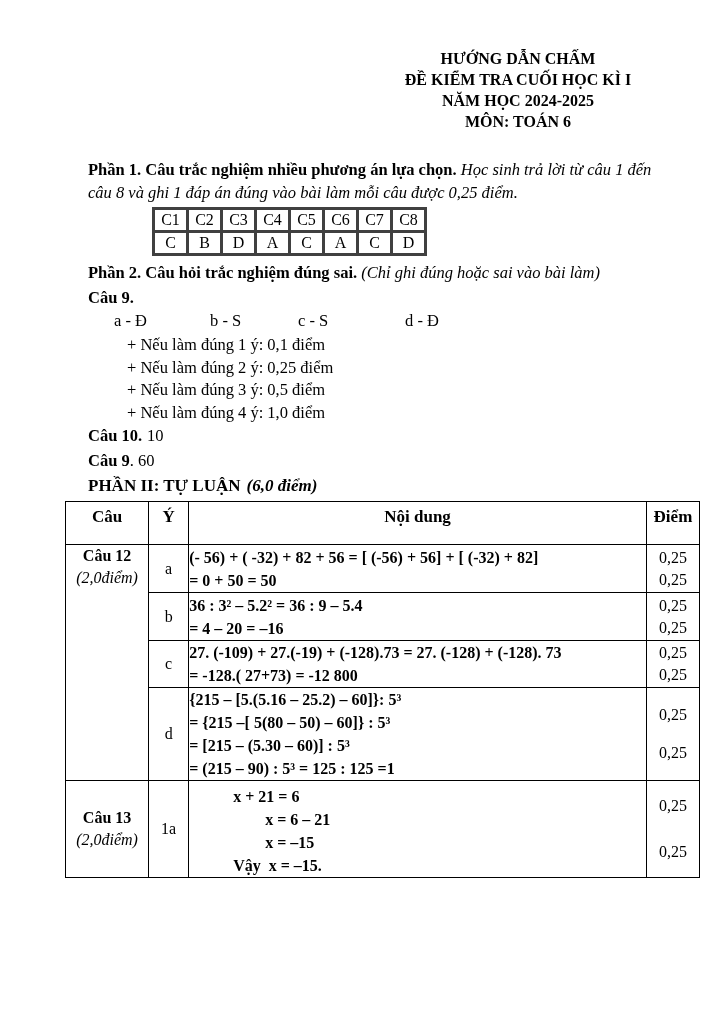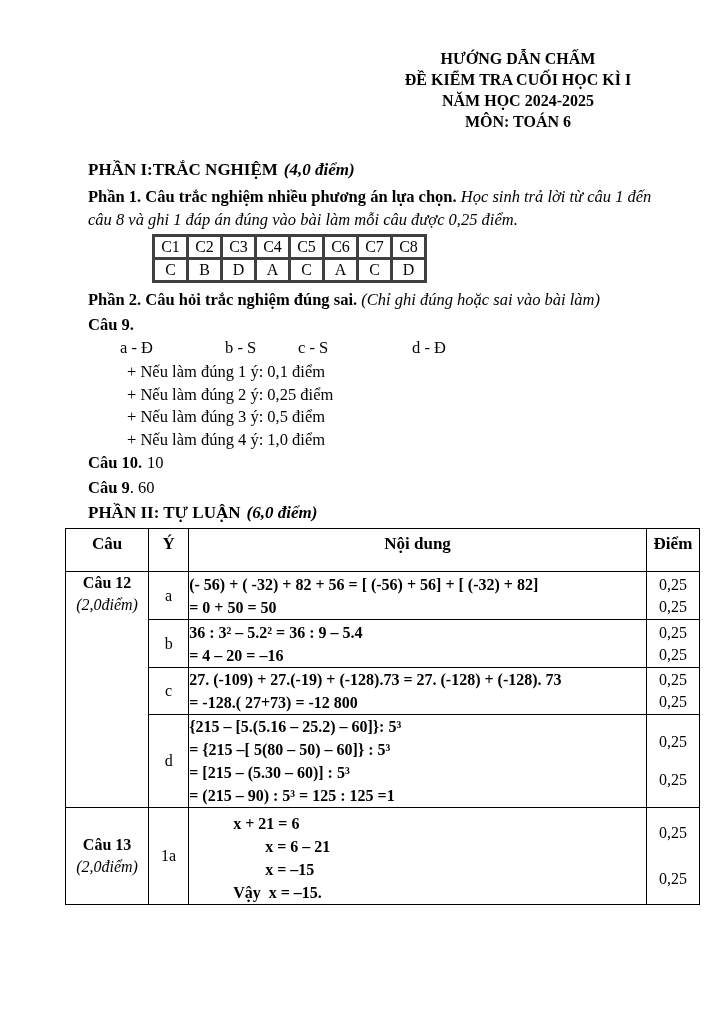--- a/index.html
+++ b/index.html
@@ -29,21 +29,21 @@
 
   
   .answers-table{border-collapse:collapse;margin:3px 0 5px 87px;}
   .answers-table th,.answers-table td{
     border:3px solid #404040;width:31px;height:20px;text-align:center;
     font-size:16px;font-weight:normal;padding:0;line-height:20px;}
 
   
   .options-row{position:relative;height:23px;margin-left:23px;font-size:16.5px;}
   .opt{position:absolute;top:0;white-space:nowrap;}
-  .opt-a{left:32px;} .opt-b{left:137px;} .opt-c{left:210px;} .opt-d{left:324px;}
+  .opt-a{left:26px;} .opt-b{left:122px;} .opt-c{left:210px;} .opt-d{left:317px;}
   .scoring{margin-left:23px;}
   .scoring div{padding-left:39px;font-size:16.5px;line-height:22.5px;}
 
   
   .main-table{border-collapse:collapse;width:635px;margin-top:3px;table-layout:fixed;}
   .main-table th,.main-table td{border:1px solid #000;padding:0;font-size:16px;}
   .main-table th{font-weight:bold;height:37px;font-size:17px;text-align:center;vertical-align:top;padding-top:5px;}
   .c-cau{width:83px;} .c-y{width:40px;} .c-nd{width:457px;} .c-diem{width:53px;}
   .h48{height:48px;} .h47{height:47px;} .h80{height:80px;} .h97{height:97px;}
   .cau-cell{text-align:center;vertical-align:top;padding-top:5px;line-height:22px;}
@@ -66,21 +66,20 @@
 
   <div class="header">
     <div class="header-right">
       <div class="h-line">HƯỚNG DẪN CHẤM</div>
       <div class="h-line">ĐỀ KIỂM TRA CUỐI HỌC KÌ I</div>
       <div class="h-line">NĂM HỌC 2024-2025</div>
       <div class="h-line">MÔN: TOÁN 6</div>
     </div>
   </div>
 
-  <p class="heading"><span>PHẦN I:TRẮC NGHIỆM</span><span class="pts">(4,0 điểm)</span></p>
 
   <p class="para intro"><span class="bold">Phần 1. Câu trắc nghiệm nhiều phương án lựa chọn.</span> <span class="italic">Học sinh trả lời từ câu 1 đến câu 8 và ghi 1 đáp án đúng vào bài làm mỗi câu được 0,25 điểm.</span></p>
 
   <table class="answers-table">
     <tbody>
         <tr>
       <th>C1</th>
       <th>C2</th>
       <th>C3</th>
       <th>C4</th>

